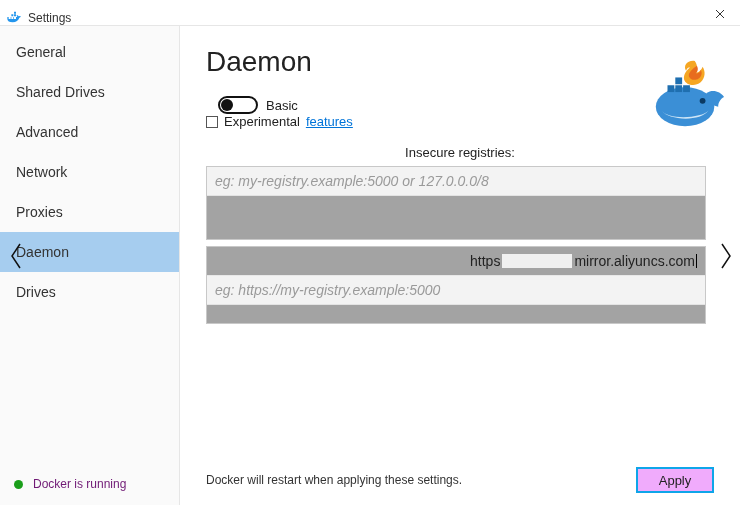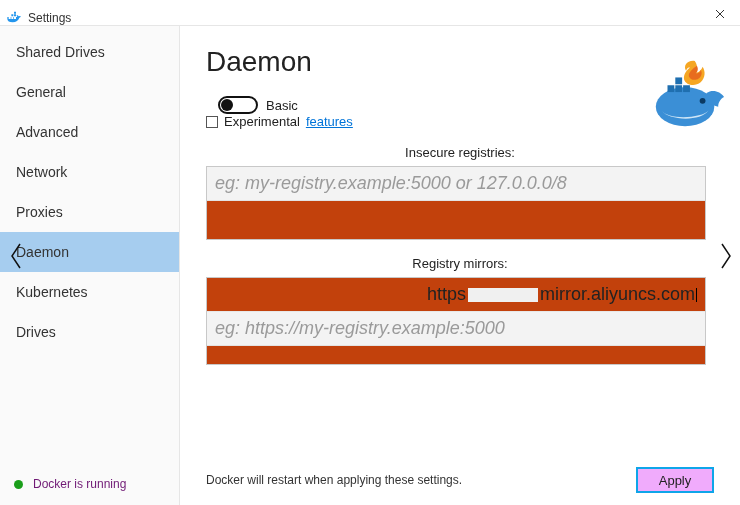--- a/index.html
+++ b/index.html
@@ -114,23 +114,23 @@
   .toggle-row .lab { font-size: 13px; }
 
   .check-row { display: flex; align-items: center; gap: 6px; font-size: 13px; }
   .check { width: 12px; height: 12px; border: 1px solid #555; display: inline-block; }
 
   .field-label { margin-top: 16px; font-size: 13px; font-weight: 400; text-align: center; }
 
   .textbox {
     margin-top: 6px;
     border: 1px solid #c8c8c8;
-    background: #c2410c;
+    background: #a3a3a3;
     width: 500px;
-    font-size: 18px;
+    font-size: 14px;
   }
   .textbox .ph-row {
     padding: 6px 8px;
     background: #f3f3f3;
     border-bottom: 1px solid #e3e3e3;
     color: #9a9a9a;
     font-style: italic;
   }
   .textbox .val-row {
     padding: 6px 8px;
@@ -212,27 +212,26 @@
 <div class="nav-arrow right">
   <svg width="16" height="32" viewBox="0 0 16 32">
       <path d="M4 4 L12 16 L4 28" stroke="#111" stroke-width="1.5" fill="none"></path>
     </svg>
 </div>
 
 <div class="body">
 
   <div class="sidebar">
     <div class="nav">
+      <div class="nav-item">General</div>
       <div class="nav-item">Shared Drives</div>
-      <div class="nav-item">General</div>
       <div class="nav-item">Advanced</div>
       <div class="nav-item">Network</div>
       <div class="nav-item">Proxies</div>
       <div class="nav-item selected">Daemon</div>
-      <div class="nav-item">Kubernetes</div>
       <div class="nav-item">Drives</div>
     </div>
     <div class="status">
       <span class="status-dot"></span>
       <span>Docker is running</span>
     </div>
   </div>
 
   <div class="main">
 
@@ -271,21 +270,20 @@
       <span>Experimental</span>
       <a class="link">features</a>
     </div>
 
     <div class="field-label">Insecure registries:</div>
     <div class="textbox insecure">
       <div class="ph-row">eg: my-registry.example:5000 or 127.0.0.0/8</div>
       <div class="blank"></div>
     </div>
 
-    <div class="field-label">Registry mirrors:</div>
     <div class="textbox">
       <div class="val-row">
         <span>https</span>
           <span class="redact"></span>
           <span>mirror.aliyuncs.com</span>
           <span class="caret"></span>
       </div>
       <div class="ph-row">eg: https://my-registry.example:5000</div>
       <div class="blank" style="height:18px"></div>
     </div>

